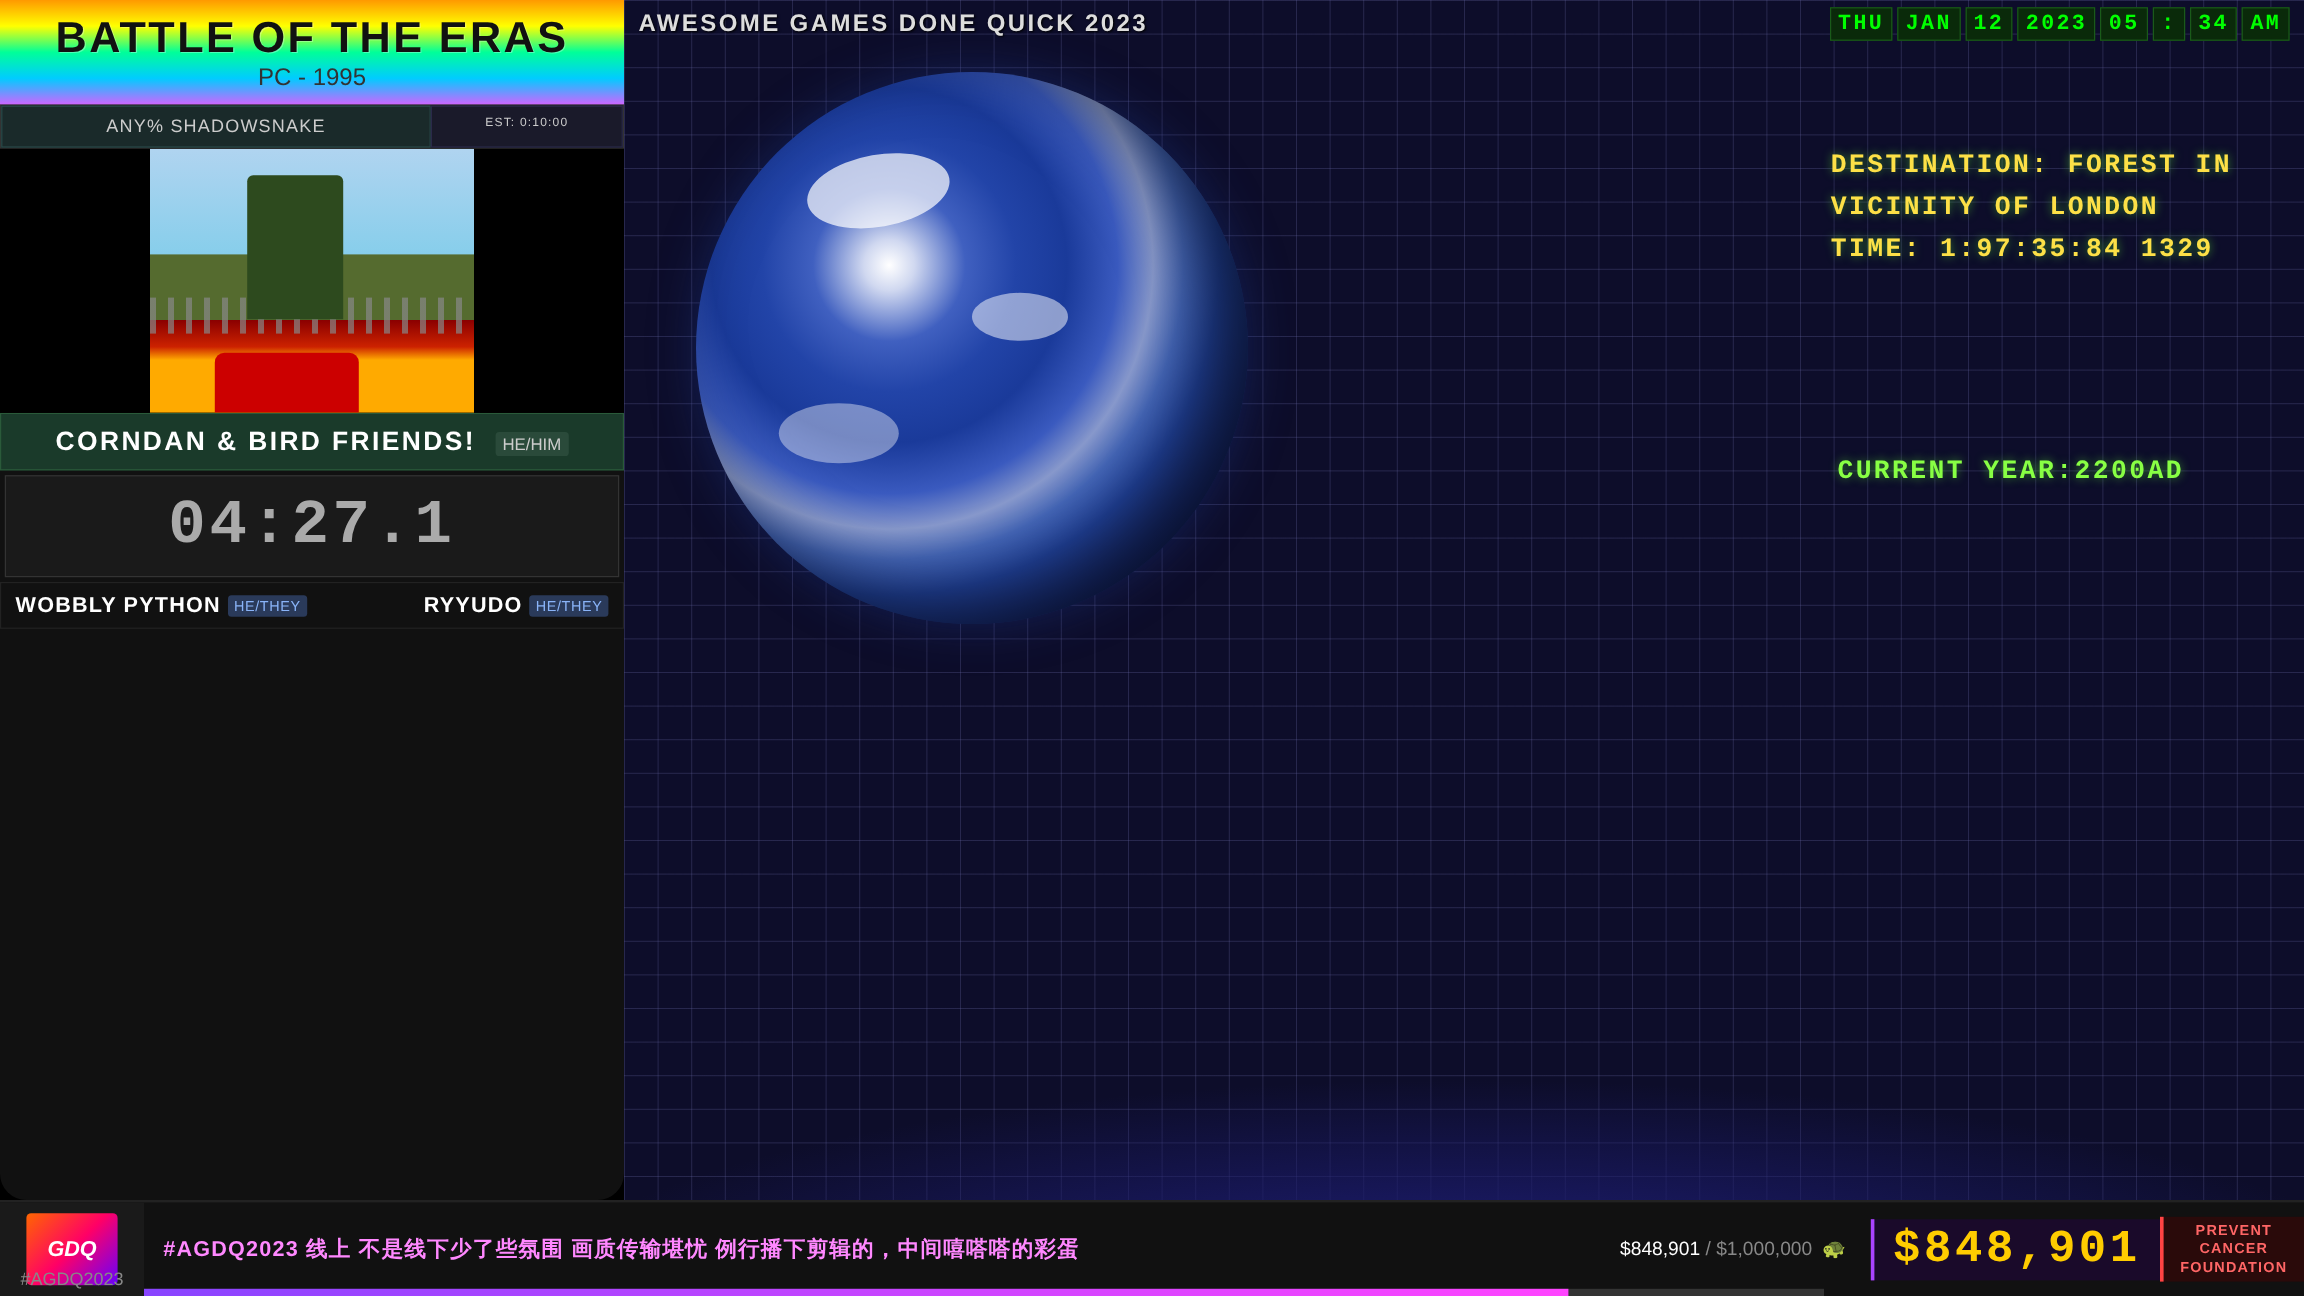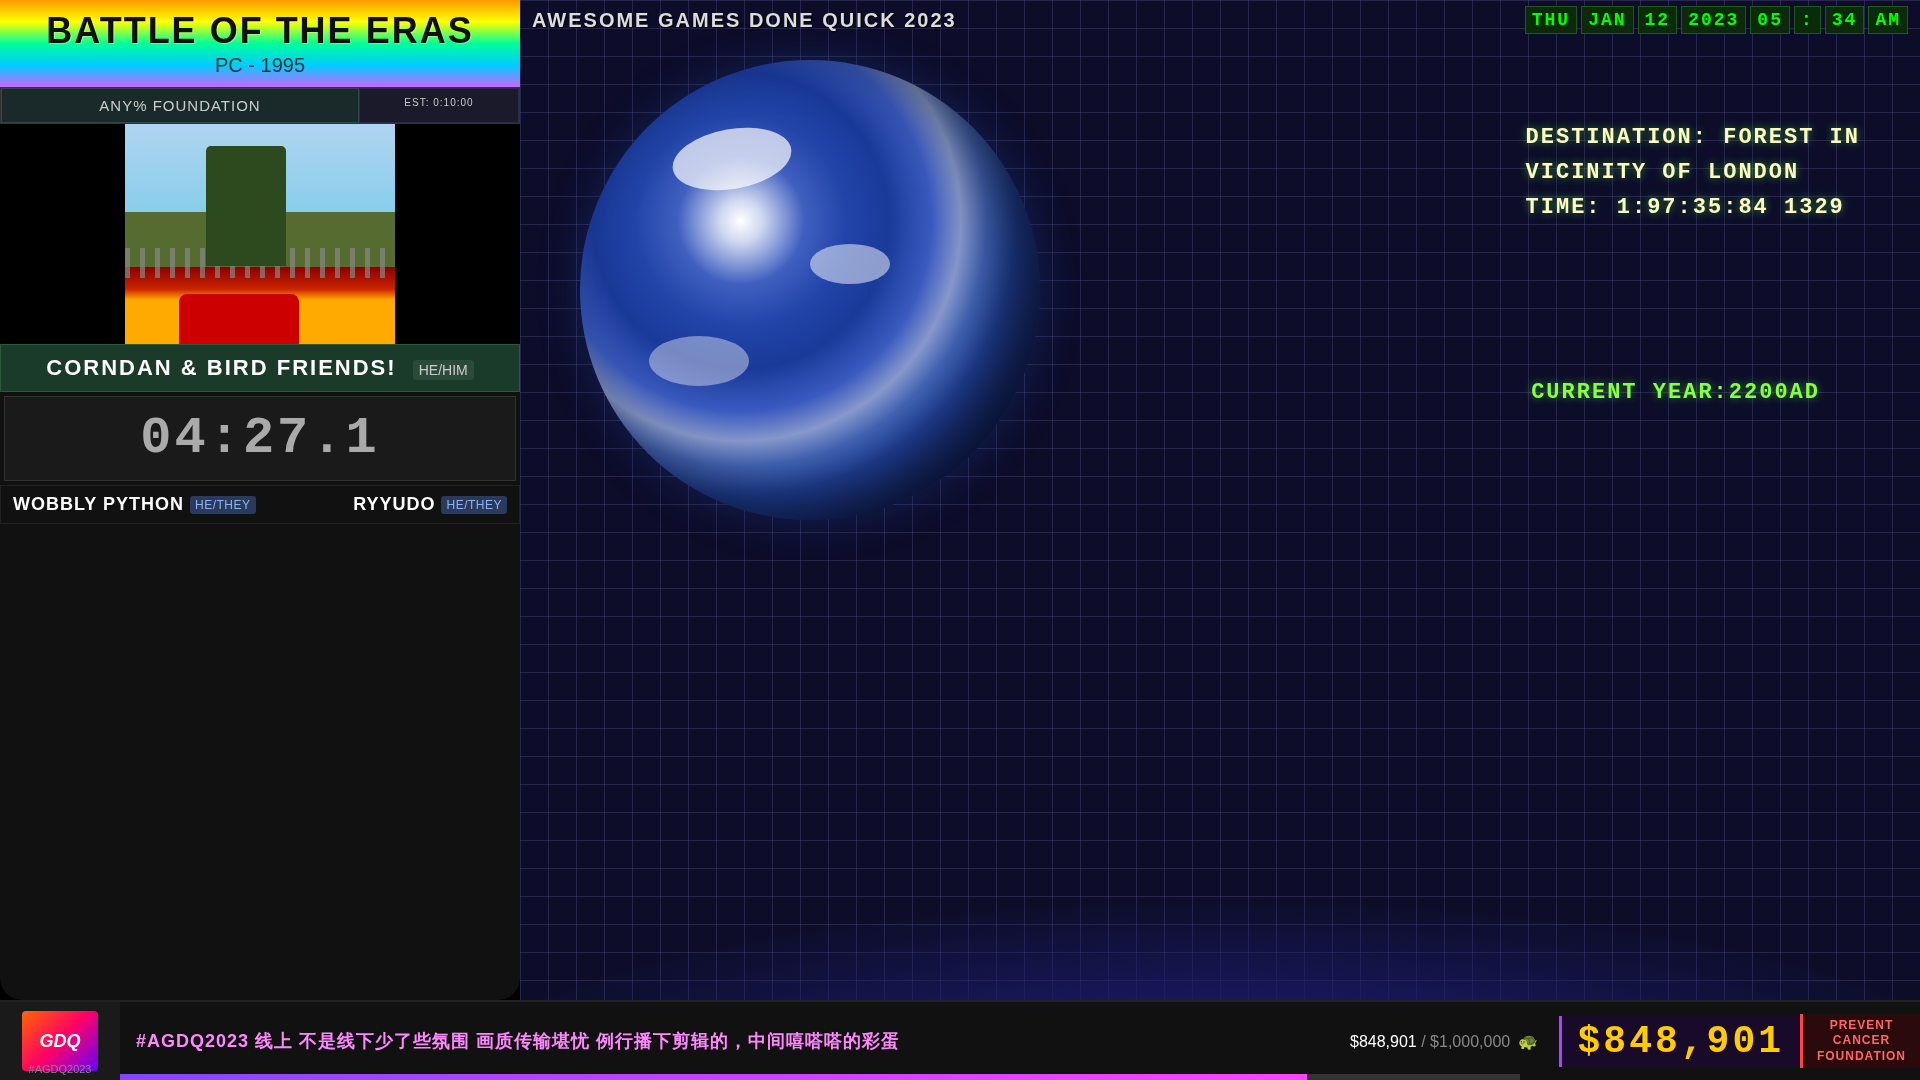--- a/index.html
+++ b/index.html
@@ -314,21 +314,21 @@
       top: 60%; left: 15%;
       width: 100px; height: 50px;
       background: rgba(255,255,255,0.4);
       border-radius: 50%;
     }
 
     
     .game-text-overlay {
       position: absolute;
       top: 120px; right: 60px;
-      color: #fef9c3;
+      color: #fde047;
       font-family: 'Courier New', monospace;
       font-size: 22px;
       font-weight: bold;
       letter-spacing: 2px;
       line-height: 1.6;
       text-shadow: 0 0 8px rgba(100,255,50,0.5);
     }
 
     .game-text-current-year {
       position: absolute;
@@ -386,21 +386,21 @@
 
     .gdq-logo-text {
       color: #fff;
       font-size: 18px;
       font-weight: bold;
       font-style: italic;
     }
 
     .hashtag-text {
       color: #888;
-      font-size: 11px;
+      font-size: 15px;
       position: absolute;
       bottom: 6px;
       left: 50%;
       transform: translateX(-50%);
       white-space: nowrap;
     }
 
     
     .milestone-area {
       flex: 1;
@@ -516,21 +516,21 @@
 
 <div class="main-content">
   <div class="left-panel">
 
     <div class="title-area">
       <div class="game-title">BATTLE OF THE ERAS</div>
       <div class="game-subtitle">PC - 1995</div>
     </div>
 
     <div class="run-info">
-      <div class="run-category">ANY% FOUNDATION</div>
+      <div class="run-category">ANY% SHADOWSNAKE</div>
       <div class="run-est">EST: 0:10:00</div>
     </div>
 
     <div class="webcam-area">
       <div class="webcam-black-left"></div>
       <div class="webcam-sim">
         <div class="fence"></div>
         <div class="car-red"></div>
       </div>
       <div class="webcam-black-right"></div>

